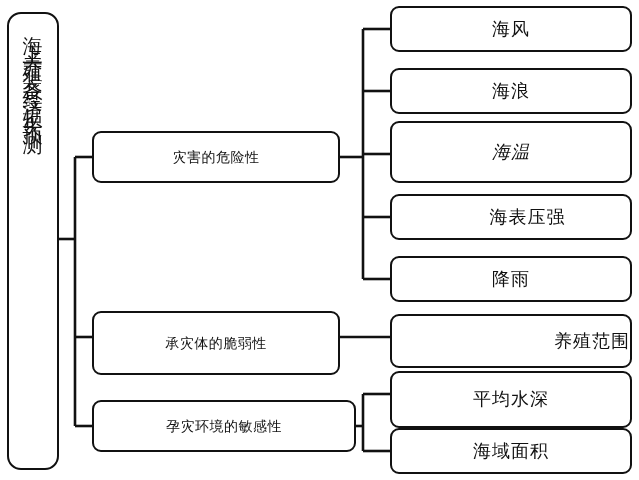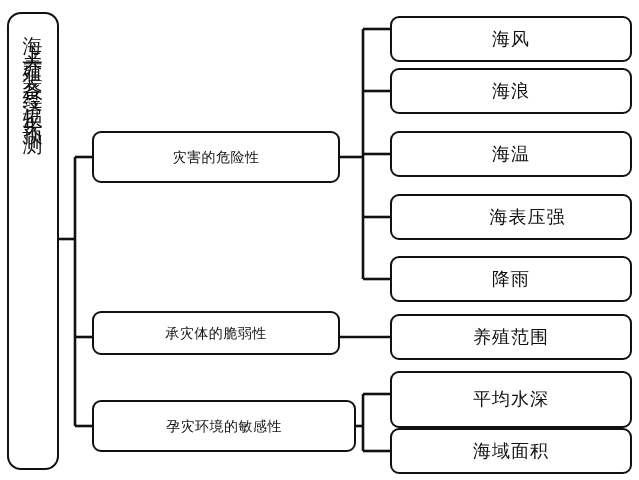--- a/index.html
+++ b/index.html
@@ -93,49 +93,49 @@
   </svg>
 
   <div class="node root" style="left:7px; top:12px; width:52px; height:458px;">
     <span class="root-text">海上养殖装备经济损失预测</span>
   </div>
 
   <div class="node level2" style="left:92px; top:131px; width:248px; height:52px;">
     <span class="node-label">灾害的危险性</span>
   </div>
 
-  <div class="node level2" style="left:92px; top:311px; width:248px; height:44px;justify-content:center;">
+  <div class="node level2" style="left:92px; top:311px; width:248px; height:64px;justify-content:center;">
     <span class="node-label">承灾体的脆弱性</span>
   </div>
 
   <div class="node level2" style="left:92px; top:400px; width:264px; height:52px;">
     <span class="node-label">孕灾环境的敏感性</span>
   </div>
 
-  <div class="node leaf" style="left:390px; top:16px; width:242px; height:46px;">
+  <div class="node leaf" style="left:390px; top:6px; width:242px; height:46px;">
     <span class="node-label">海风</span>
   </div>
 
   <div class="node leaf" style="left:390px; top:68px; width:242px; height:46px;">
     <span class="node-label">海浪</span>
   </div>
 
-  <div class="node leaf" style="left:390px; top:131px; width:242px; height:46px;">
+  <div class="node leaf" style="left:390px; top:121px; width:242px; height:62px;font-style:italic;">
     <span class="node-label">海温</span>
   </div>
 
   <div class="node leaf" style="left:390px; top:194px; width:242px; height:46px;padding-left:33px;">
     <span class="node-label">海表压强</span>
   </div>
 
   <div class="node leaf" style="left:390px; top:256px; width:242px; height:46px;">
     <span class="node-label">降雨</span>
   </div>
 
-  <div class="node leaf" style="left:390px; top:314px; width:242px; height:46px;">
+  <div class="node leaf" style="left:390px; top:314px; width:242px; height:54px;justify-content:flex-end;">
     <span class="node-label">养殖范围</span>
   </div>
 
   <div class="node leaf" style="left:390px; top:371px; width:242px; height:57px;">
     <span class="node-label">平均水深</span>
   </div>
 
   <div class="node leaf" style="left:390px; top:428px; width:242px; height:46px;">
     <span class="node-label">海域面积</span>
   </div>

